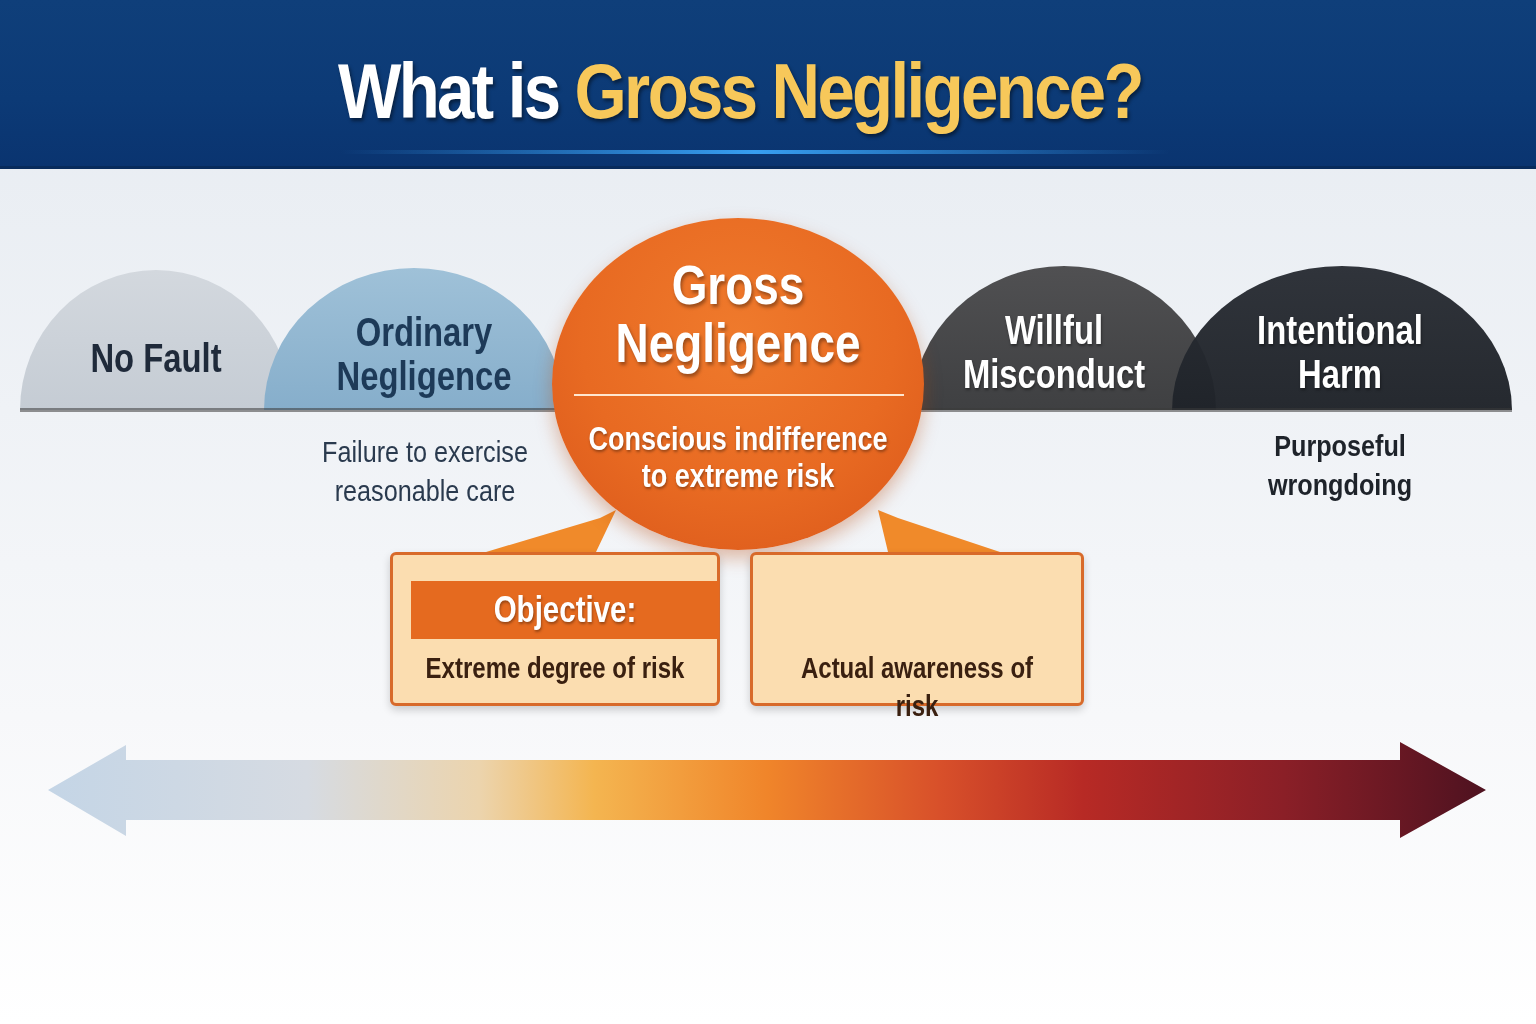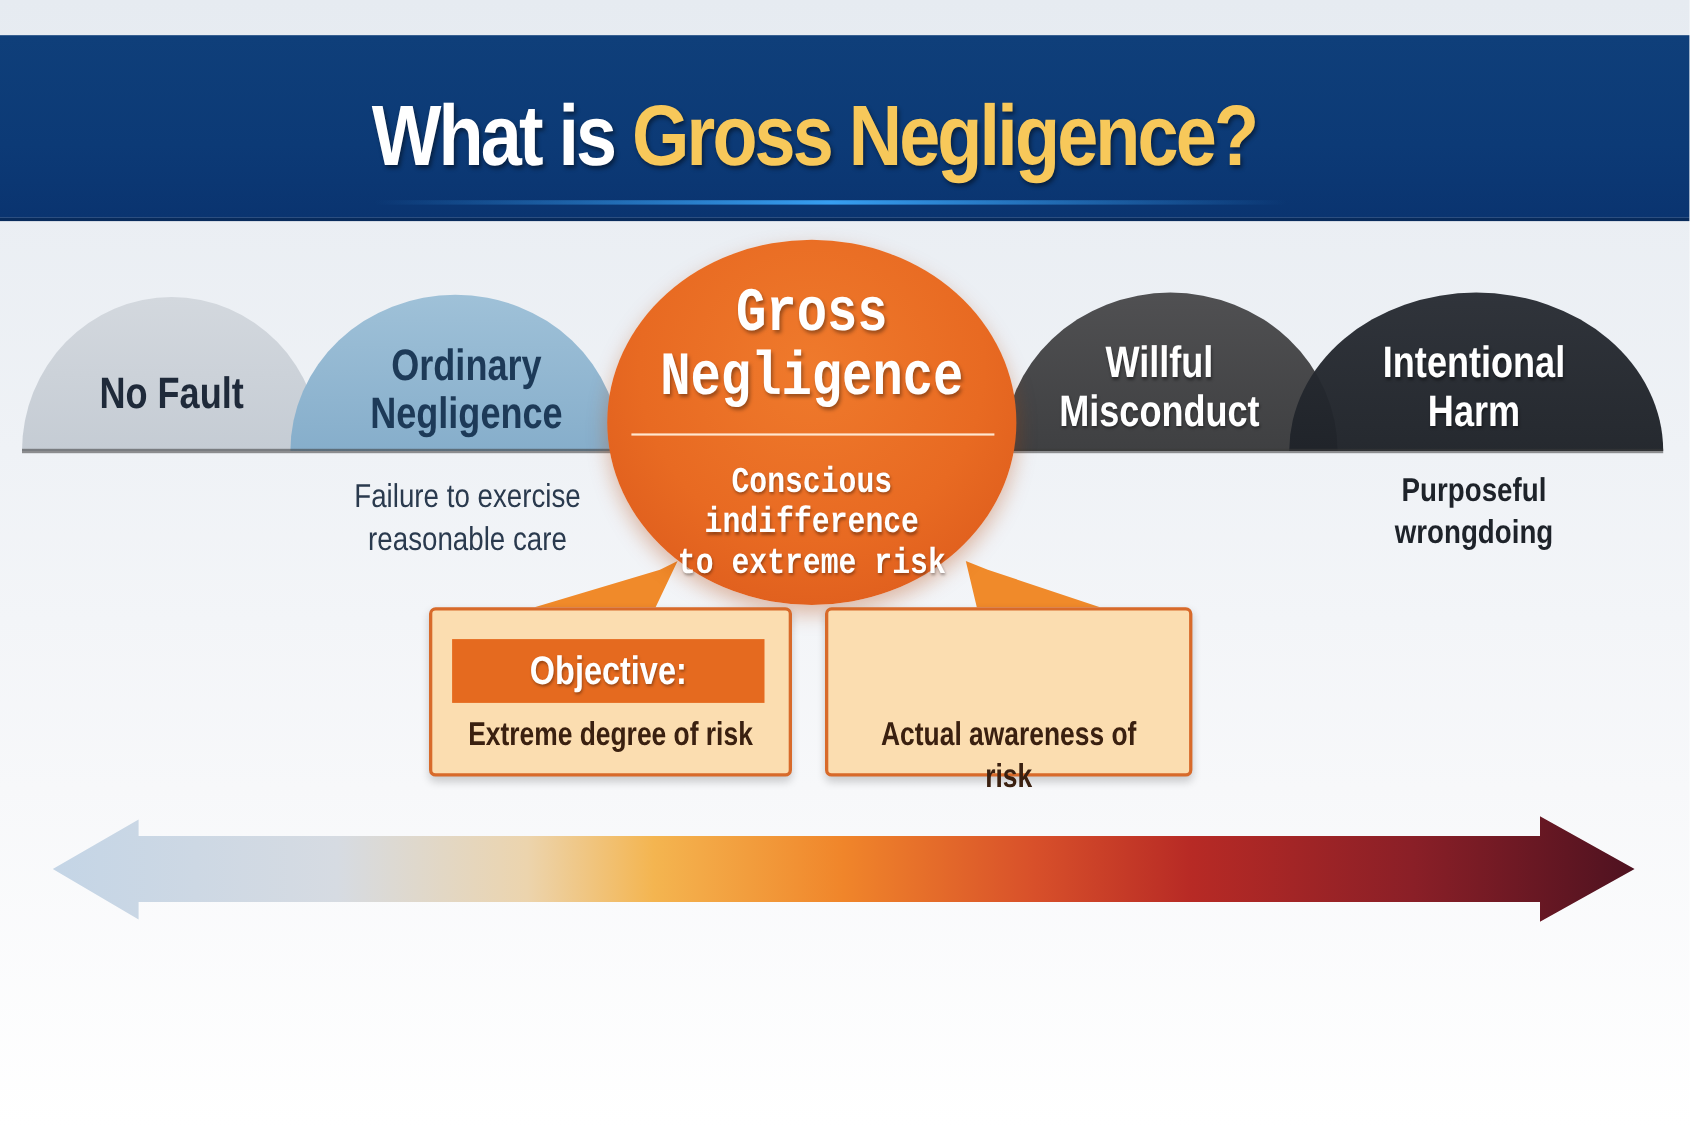--- a/index.html
+++ b/index.html
@@ -1,52 +1,52 @@
 <!DOCTYPE html>
 <html><head>
 <meta charset="utf-8">
 <style>
   html, body { margin:0; padding:0; }
   body { width:1536px; height:1024px; position:relative; overflow:hidden;
     font-family:"Liberation Sans", sans-serif;
     background: linear-gradient(180deg,#e6ebf1 0%,#eff2f6 40%,#f7f8fa 70%,#ffffff 100%); }
   .header { position:absolute; left:0; top:0; width:1536px; height:166px;
     background: linear-gradient(180deg,#0f3f7a 0%,#0c3a76 60%,#0a3470 100%);
-    border-bottom:3px solid #082b5c;margin-top:32px; }
+    border-bottom:3px solid #082b5c; }
   .header .glow { position:absolute; left:340px; top:150px; width:830px; height:4px;
     background: linear-gradient(90deg, rgba(40,140,230,0) 0%, rgba(60,170,255,0.9) 50%, rgba(40,140,230,0) 100%); }
   .title { position:absolute; left:0; top:46px; width:1480px; text-align:center;
     font-size:78px; font-weight:bold; letter-spacing:-3px; transform:scaleX(0.86); transform-origin:center;
     text-shadow: 2px 3px 4px rgba(0,0,0,0.45); }
   .title .w { color:#ffffff; }
   .title .y { color:#f7c85a; }
 
   .dome { position:absolute; border-radius:50% 50% 0 0 / 100% 100% 0 0; }
   .dome-label { position:absolute; text-align:center; font-weight:bold; line-height:44px;
     font-size:40px; transform:scaleX(0.82); transform-origin:center; }
   .baseline { position:absolute; left:20px; top:408px; width:1492px; height:4px; background:#3b3b3b; opacity:0.55; }
 
   .desc { position:absolute; text-align:center; font-size:30px; line-height:39px;
     transform:scaleX(0.84); transform-origin:center; }
 
   .gross { position:absolute; left:552px; top:218px; width:372px; height:332px; border-radius:50%;
     background: radial-gradient(circle at 50% 35%, #ef7a2c 0%, #e86a22 55%, #d9561a 100%);
-    box-shadow: 0 8px 18px rgba(180,70,10,0.35); font-family: Liberation Mono, monospace; }
+    box-shadow: 0 8px 18px rgba(180,70,10,0.35); }
   .gross-title { position:absolute; left:0; width:100%; top:38px; text-align:center; color:#fff;
     font-weight:bold; font-size:56px; line-height:58px; transform:scaleX(0.82);
     text-shadow:2px 3px 4px rgba(0,0,0,0.35); }
   .gross-rule { position:absolute; left:22px; top:176px; width:330px; height:2px; background:#ffe6cf; }
   .gross-desc { position:absolute; left:0; width:100%; top:202px; text-align:center; color:#fff;
     font-weight:bold; font-size:33px; line-height:37px; transform:scaleX(0.82);
     text-shadow:1px 2px 3px rgba(0,0,0,0.35); }
 
   .connector { position:absolute; }
   .box { position:absolute; width:324px; height:148px; background:#fbddb0; border:3px solid #d86a2a;
     border-radius:6px; box-shadow: 0 4px 8px rgba(0,0,0,0.18); }
-  .box .bar { position:absolute; left:18px; top:26px; width:284px; height:58px; background:#e56a1f; }
+  .box .bar { position:absolute; left:18px; top:26px; width:308px; height:58px; background:#e56a1f; }
   .box .bar span { display:block; text-align:center; color:#fff; font-weight:bold; font-size:36px; line-height:58px;
     transform:scaleX(0.82); text-shadow:1px 2px 3px rgba(0,0,0,0.35); }
   .box .sub { position:absolute; left:0; top:94px; width:100%; text-align:center; color:#3a2010; font-weight:bold;
     font-size:30px; line-height:38px; transform:scaleX(0.8); }
 
   .arrow { position:absolute; left:48px; top:740px; width:1440px; height:100px; }
 </style>
 </head>
 <body>
 

